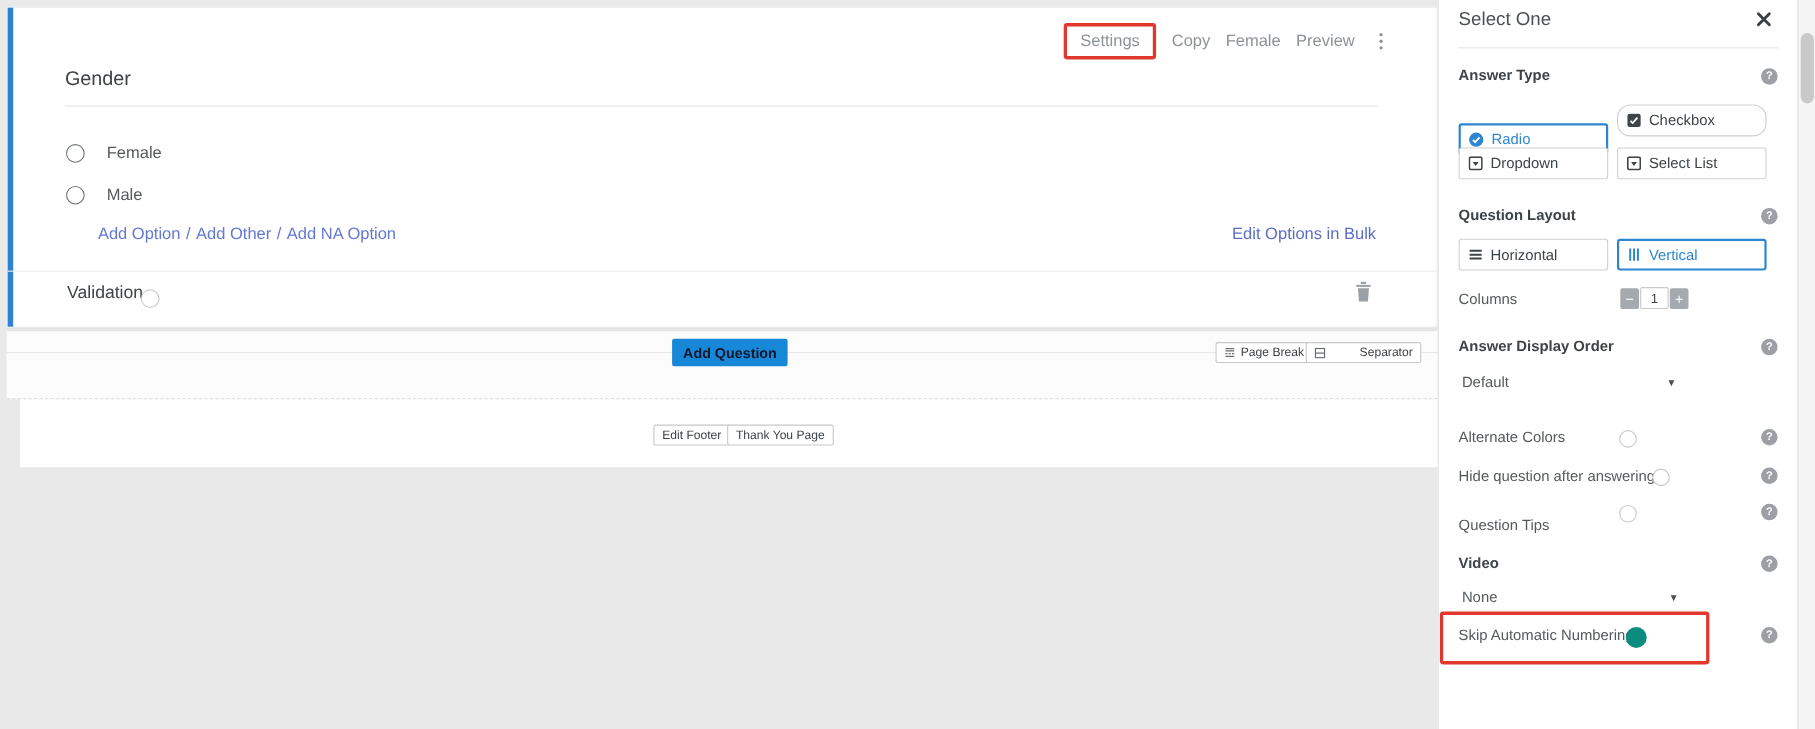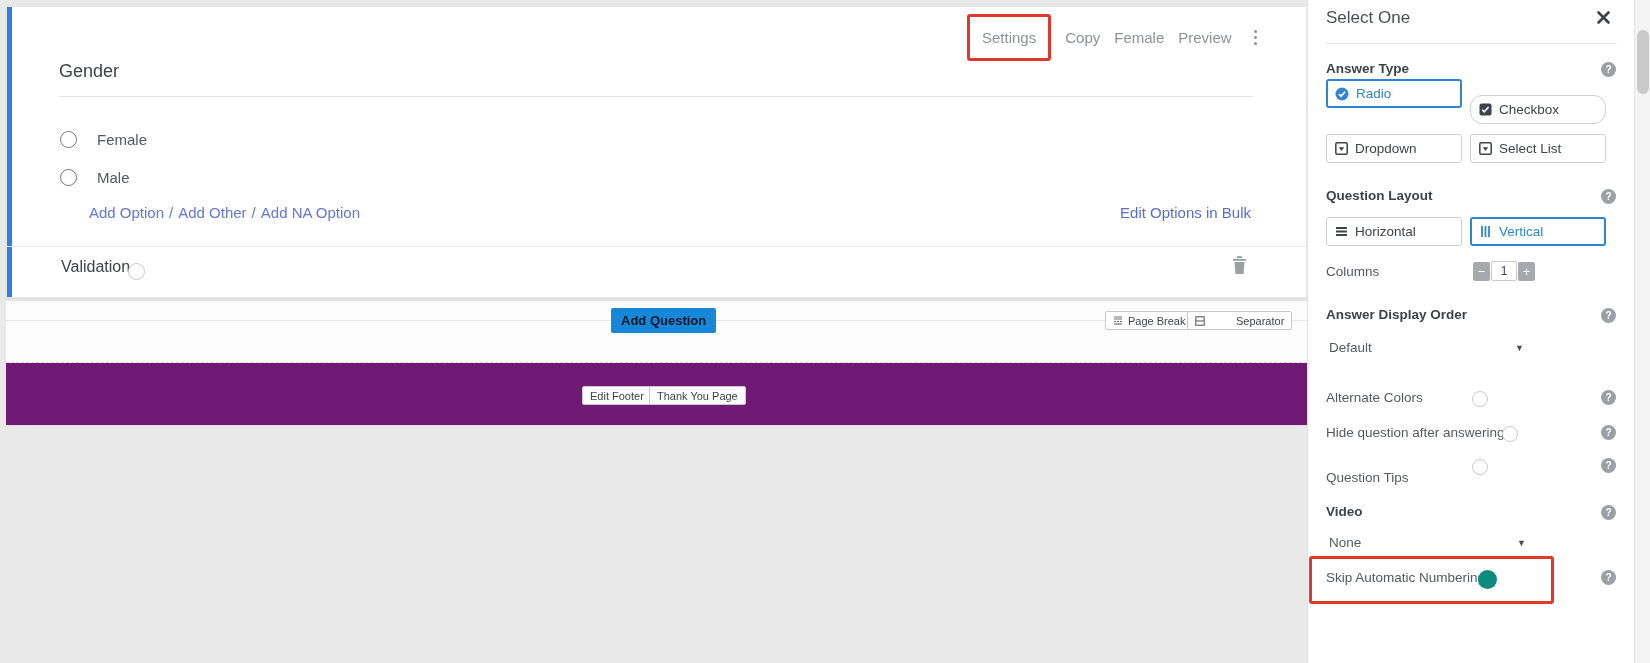--- a/index.html
+++ b/index.html
@@ -8,21 +8,21 @@
   .abs { position:absolute; }
   #stage { position:relative; width:1650px; height:663px; }
 
   
   .question-card { left:6px; top:6px; width:1301px; height:292px; background:#fff;
                    border:1px solid #e6e6e6; box-shadow:0 1px 2px rgba(0,0,0,.06); }
   .blue-bar { left:0; top:0; width:5px; height:290px; background:#2f80d7; }
   .toolbar { top:14px; left:960px; height:33px; display:flex; align-items:center; }
   .toolbar-item { font-size:15px; color:#8d9297; margin-left:14px; cursor:pointer; white-space:nowrap; }
   .red-box { border:3px solid #e0382d; border-radius:3px; }
-  .settings-box { display:flex; align-items:center; justify-content:center; height:47px; padding:0 12px; }
+  .settings-box { display:flex; align-items:center; justify-content:center; height:33px; padding:0 12px; }
   .settings-box .toolbar-item { margin:0; }
   .dots-menu { margin-left:16px; display:flex; flex-direction:column; gap:3px; padding:4px 6px; cursor:pointer; }
   .dots-menu i { width:3px; height:3px; border-radius:50%; background:#8d9297; }
 
   .q-title { left:52px; top:54px; font-size:18px; color:#3f4347; }
   .divider1 { left:52px; top:89px; width:1194px; height:1px; background:#e4e4e4; }
   .opt-row { left:53px; display:flex; align-items:center; gap:20px; height:18px; }
   .radio-circle { width:17px; height:17px; border:1.5px solid #70767c; border-radius:50%; background:#fff; }
   .opt-label { font-size:15px; color:#54585c; }
   .links-row { left:82px; top:197px; font-size:15px; }
@@ -50,21 +50,21 @@
   .add-question-btn { left:605px; top:7px; height:25px; display:inline-flex; align-items:center;
                       padding:0 10px; background:#1787d8; color:#0f172a; font-size:13px; font-weight:bold;
                       border:none; border-radius:2px; cursor:pointer; }
   .btn-outline-sm { height:19px; display:inline-flex; align-items:center; gap:5px; padding:0 7px;
                     background:#fff; border:1px solid #c8c8c8; border-radius:2px; font-size:11px;
                     color:#3e4247; cursor:pointer; white-space:nowrap; }
   .pb-btn { left:1099px; top:10px; } .sep-btn { left:1181px; top:10px;gap:31px; }
 
   
   .dashed-sep { left:6px; top:362px; width:1301px; border-top:1px dashed #d6d6d6; }
-  .footer-area { left:6px; top:363px; width:1301px; height:63px; background:#701a75; border-bottom:1px solid #dcdcdc; }
+  .footer-area { left:18px; top:363px; width:1301px; height:63px; background:#ffffff; border-bottom:1px solid #dcdcdc; }
   .ef-btn { left:576px; top:23px; } .typ-btn { left:643px; top:23px; }
 
   
   .sidebar { left:1307px; top:0; width:327px; height:663px; background:#fff; border-left:1px solid #e2e2e2; }
   .sb-title { left:18px; top:8px; font-size:17px; color:#4b4f54; }
   .sb-close { left:288px; top:10px; cursor:pointer; }
   .sb-divider { left:18px; top:43px; width:291px; height:1px; background:#e4e4e4; }
   .sb-label { font-size:13.5px; font-weight:bold; color:#3e4348; }
   .sb-text { font-size:13.5px; color:#55595d; }
   .help { width:15px; height:15px; border-radius:50%; background:#9aa0a5; color:#fff; font-size:10px;
@@ -169,21 +169,21 @@
       <svg width="15" height="15" viewBox="0 0 15 15">
         <path d="M2.5 2.5l10 10M12.5 2.5l-10 10" stroke="#3c4045" stroke-width="2.6" stroke-linecap="round"></path>
       </svg>
     </span>
     <div class="abs sb-divider"></div>
 
     
     <div class="abs sb-label" style="left:18px; top:61px;">Answer Type</div>
     <span class="abs help" style="left:293px; top:62px;">?</span>
 
-    <div class="abs sb-btn selected" style="left:18px; top:79px;">
+    <div class="abs sb-btn selected" style="left:18px; top:112px;">
       <svg width="14" height="14" viewBox="0 0 14 14">
         <circle cx="7" cy="7" r="6.5" fill="#2e86d1"></circle>
         <path d="M4 7.2l2 2 4-4.4" stroke="#fff" stroke-width="1.7" fill="none"></path>
       </svg>
       <span>Radio</span>
     </div>
     <div class="abs sb-btn" style="left:162px; top:95px;border-radius:12px;">
       <svg width="13" height="13" viewBox="0 0 13 13">
         <rect x="0.5" y="0.5" width="12" height="12" rx="2" fill="#3f4449"></rect>
         <path d="M3.2 6.8l2 2 4.4-4.8" stroke="#fff" stroke-width="1.6" fill="none"></path>

